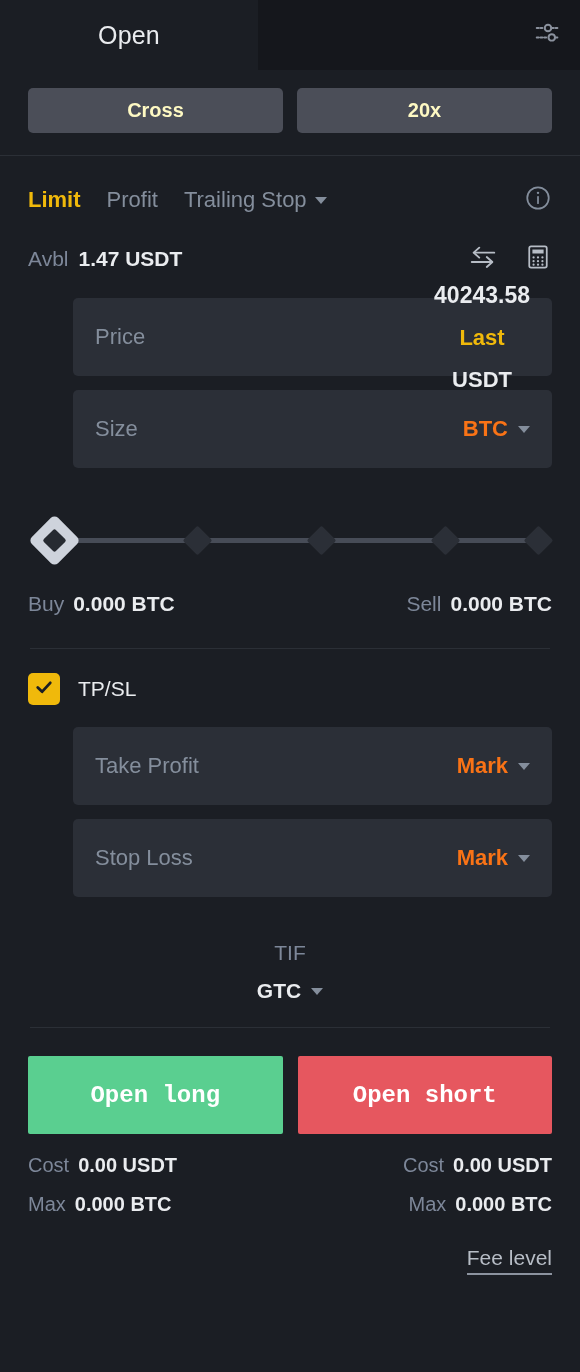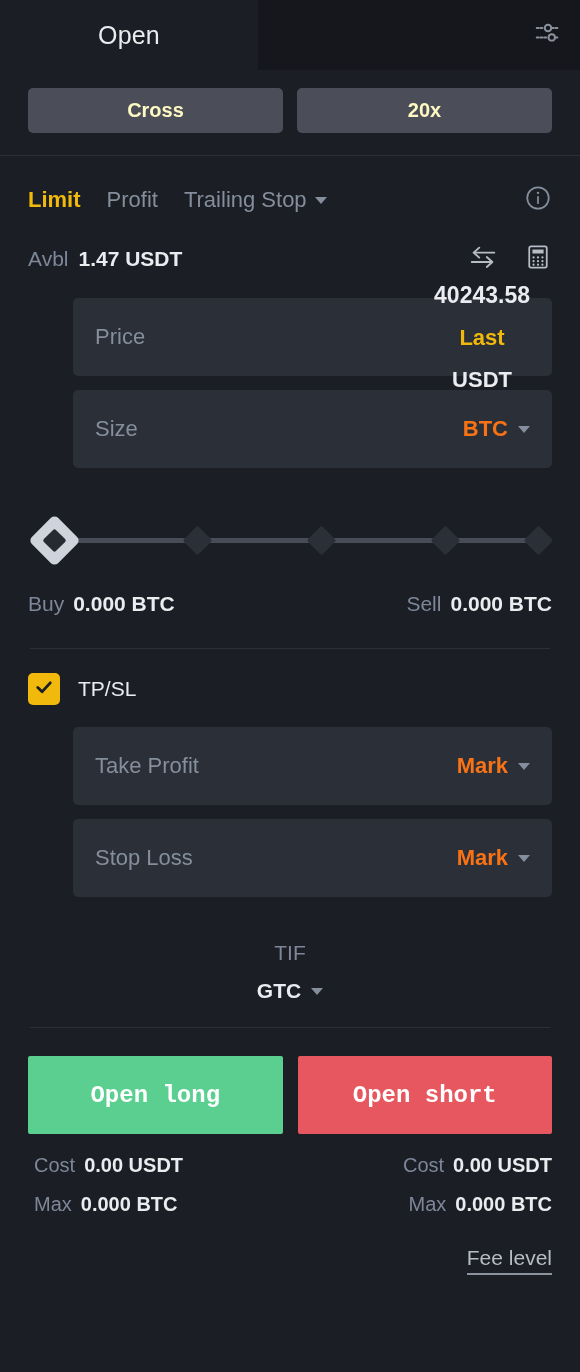--- a/index.html
+++ b/index.html
@@ -253,21 +253,20 @@
     font-family: Liberation Mono, monospace;
   }
   .btn-long { background: #5acf90; }
   .btn-short { background: #e6575f; }
 
   
   .foot {
     display: flex;
     justify-content: space-between;
     padding: 20px 28px 0 28px;
-    margin-left: 6px;
   }
   .foot-col { display: flex; flex-direction: column; gap: 16px; }
   .foot-col.right { align-items: flex-end; }
   .foot-line { display: flex; align-items: baseline; }
   .foot-label { color: #7d8799; font-size: 20px; }
   .foot-val { color: #eaecef; font-size: 20px; font-weight: bold; margin-left: 9px; }
 
   .fee-row {
     display: flex;
     justify-content: flex-end;

